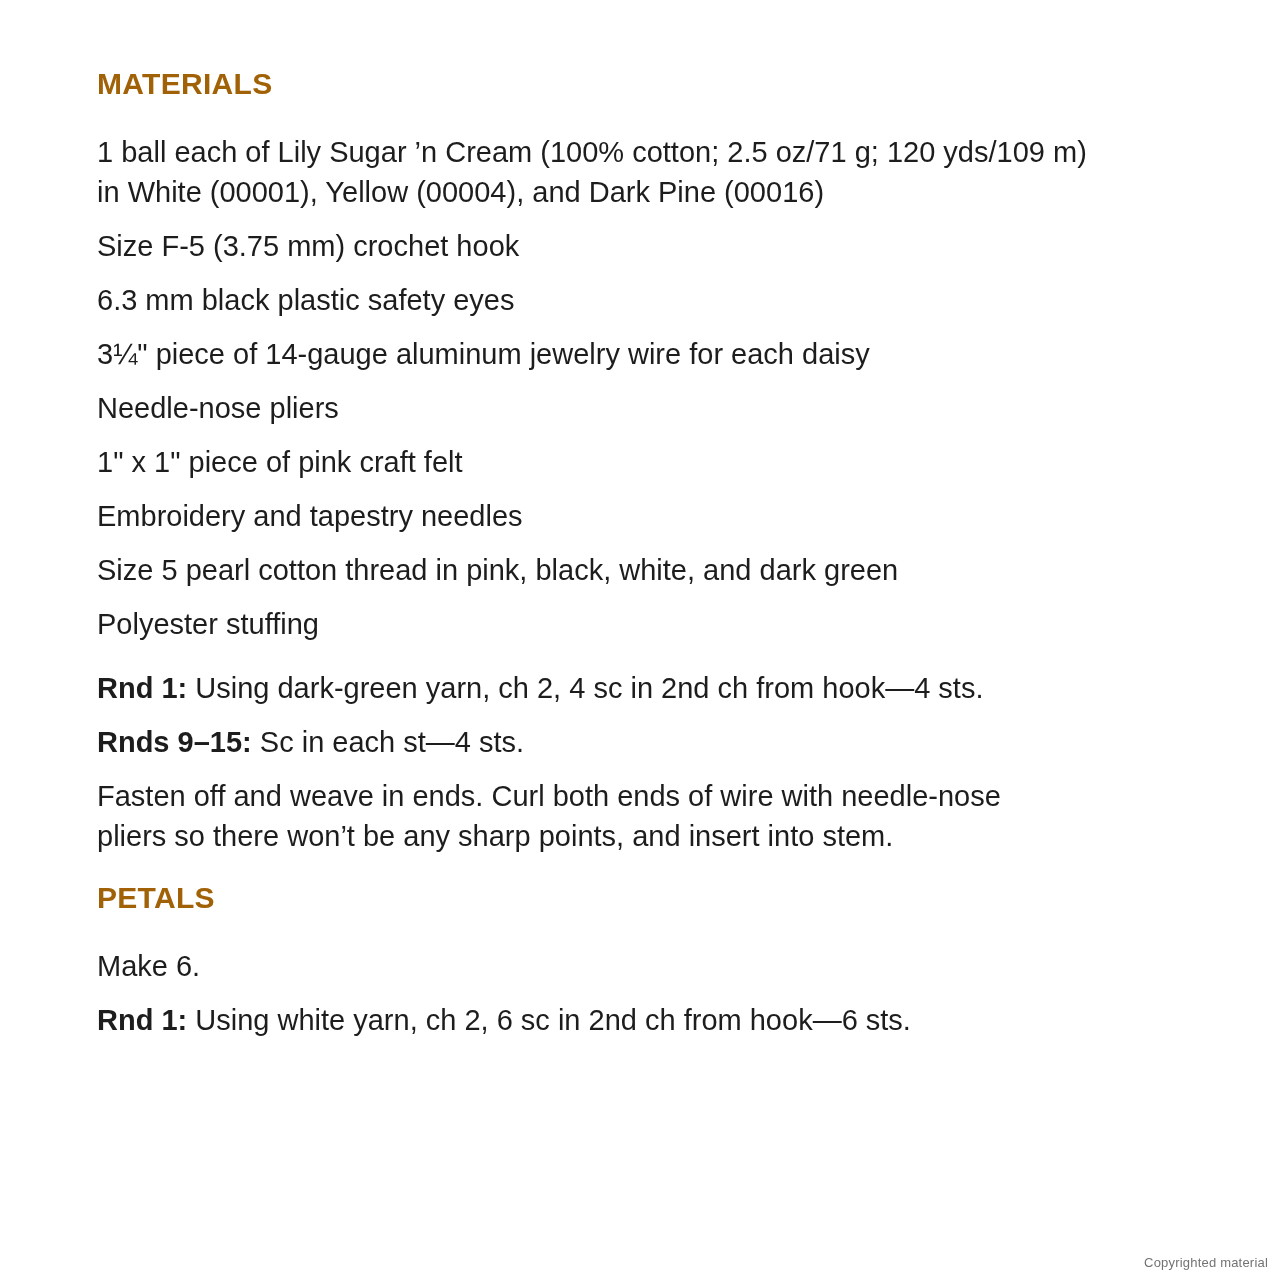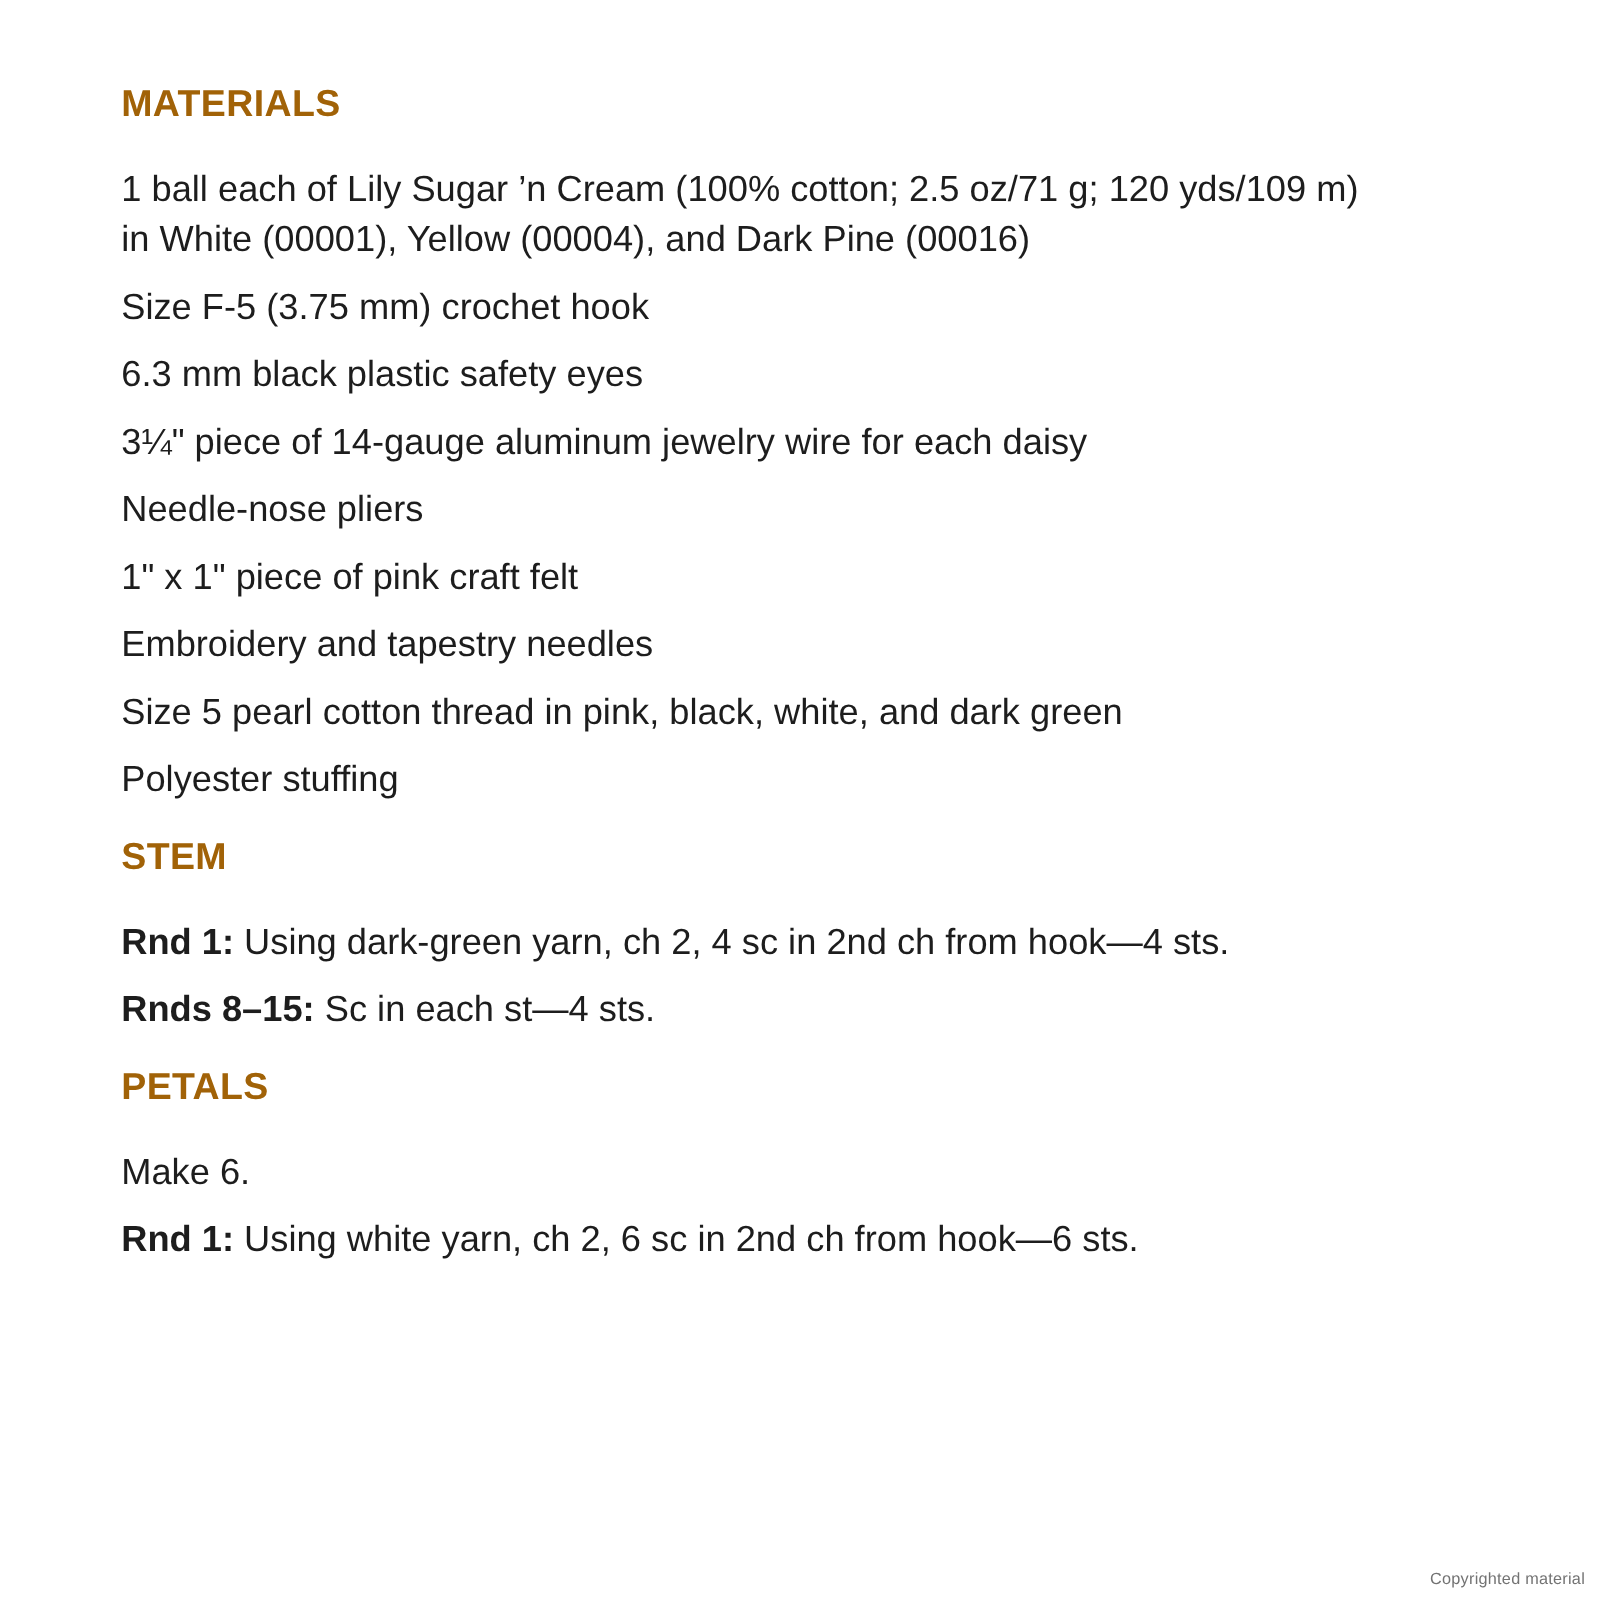--- a/index.html
+++ b/index.html
@@ -64,23 +64,24 @@
     <p class="body-line">6.3 mm black plastic safety eyes</p>
     <p class="body-line">3¼" piece of 14-gauge aluminum jewelry wire for each daisy</p>
     <p class="body-line">Needle-nose pliers</p>
     <p class="body-line">1" x 1" piece of pink craft felt</p>
     <p class="body-line">Embroidery and tapestry needles</p>
     <p class="body-line">Size 5 pearl cotton thread in pink, black, white, and dark green</p>
     <p class="body-line">Polyester stuffing</p>
   </div>
 
   <div class="section">
-    <h2 class="section-heading">STEM</h2>
     <p class="body-line"><span class="run-bold">Rnd 1:</span><span> Using dark-green yarn, ch 2, 4 sc in 2nd ch from hook—4 sts.</span></p>
-    <p class="body-line"><span class="run-bold">Rnds 8–15:</span><span> Sc in each st—4 sts.</span></p>
+    <p class="body-line"><span class="run-bold">Rnds 9–15:</span><span> Sc in each st—4 sts.</span></p>
+    <p class="body-line">Fasten off and weave in ends. Curl both ends of wire with needle-nose
+pliers so there won’t be any sharp points, and insert into stem.</p>
   </div>
 
   <div class="section">
     <h2 class="section-heading">PETALS</h2>
     <p class="body-line">Make 6.</p>
     <p class="body-line"><span class="run-bold">Rnd 1:</span><span> Using white yarn, ch 2, 6 sc in 2nd ch from hook—6 sts.</span></p>
   </div>
 
 </div>
 

